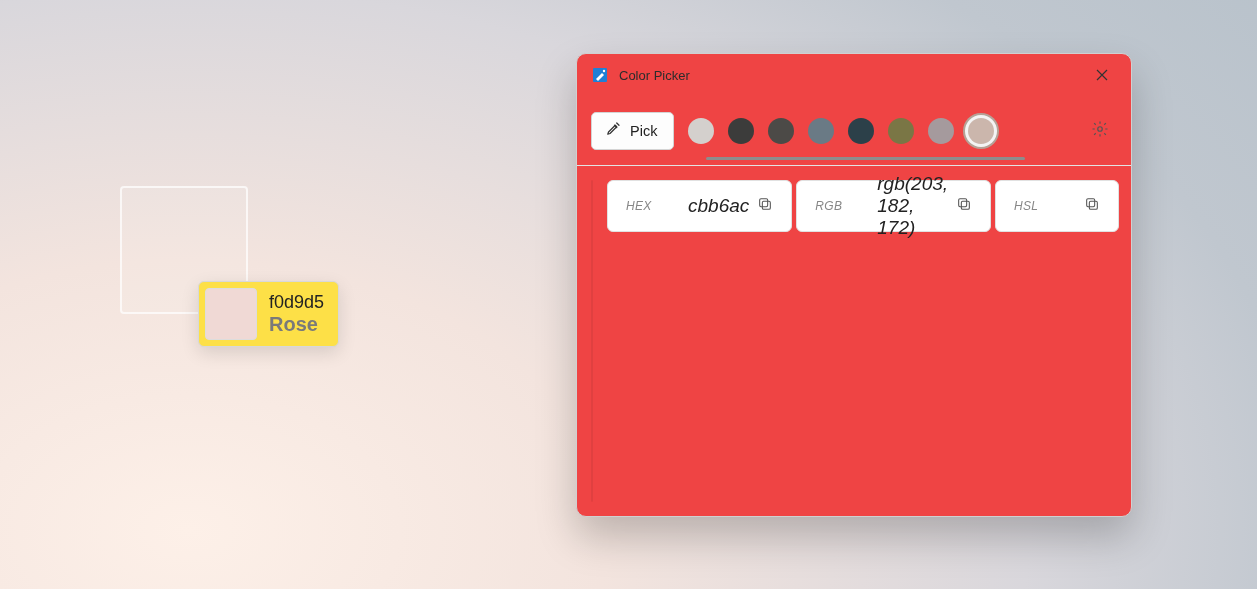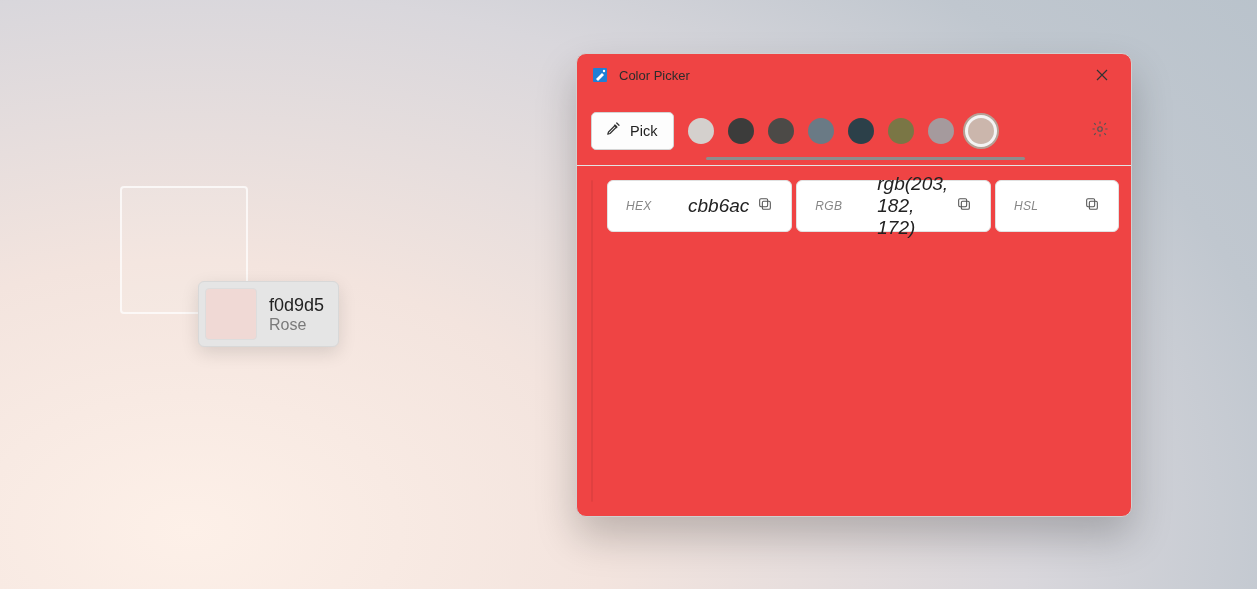--- a/index.html
+++ b/index.html
@@ -17,33 +17,33 @@
       border: 2px solid rgba(255,255,255,0.7);
       background: rgba(255,255,255,0.08);
       border-radius: 4px;
     }
     .sample-tooltip {
       position: absolute;
       left: 198px; top: 281px;
       display: flex;
       align-items: center;
       gap: 12px;
-      background: #e5e5e5;
+      background: #fde047;
       border: 1px solid #d8d8d8;
       border-radius: 6px;
       padding: 6px 14px 6px 6px;
       box-shadow: 0 6px 18px rgba(0,0,0,0.12);
     }
     .sample-tooltip .swatch {
       width: 52px; height: 52px;
       border: 1px solid #ddd;
       border-radius: 4px;
     }
     .sample-tooltip .txt .hex { font-size: 18px; color: #222; font-weight: 400; }
-    .sample-tooltip .txt .name { font-size: 16px; color: #7a7a7a; }
+    .sample-tooltip .txt .name { font-size: 20px; color: #7a7a7a; font-weight: bold; }
 
     
     .window {
       position: absolute;
       left: 576px; top: 53px;
       width: 556px; height: 464px;
       background: #ef4444;
       border-radius: 10px;
       border: 1px solid #d0d0d0;
       box-shadow: 0 20px 40px rgba(0,0,0,0.22);

